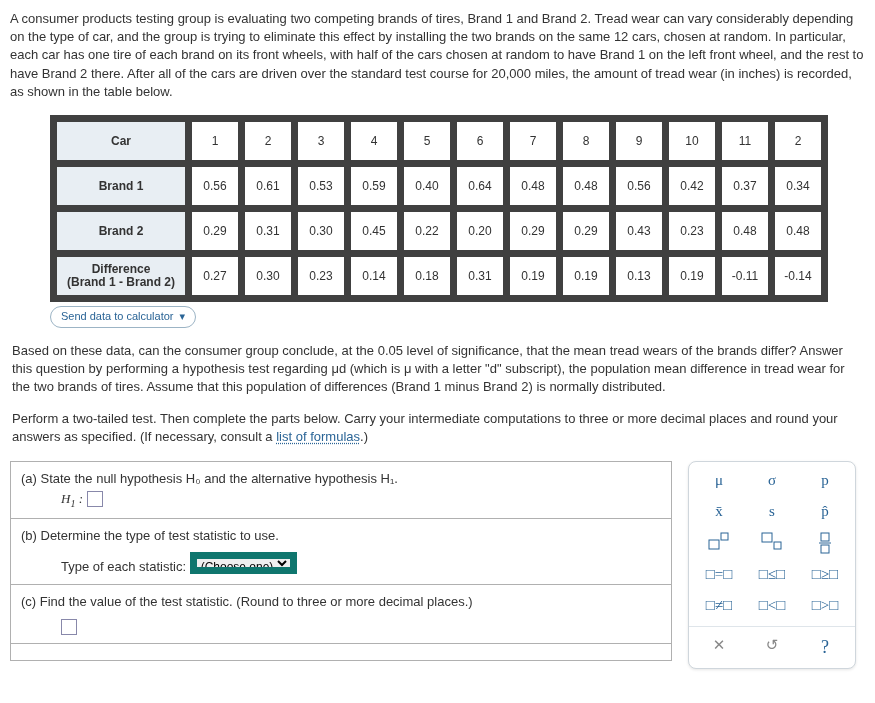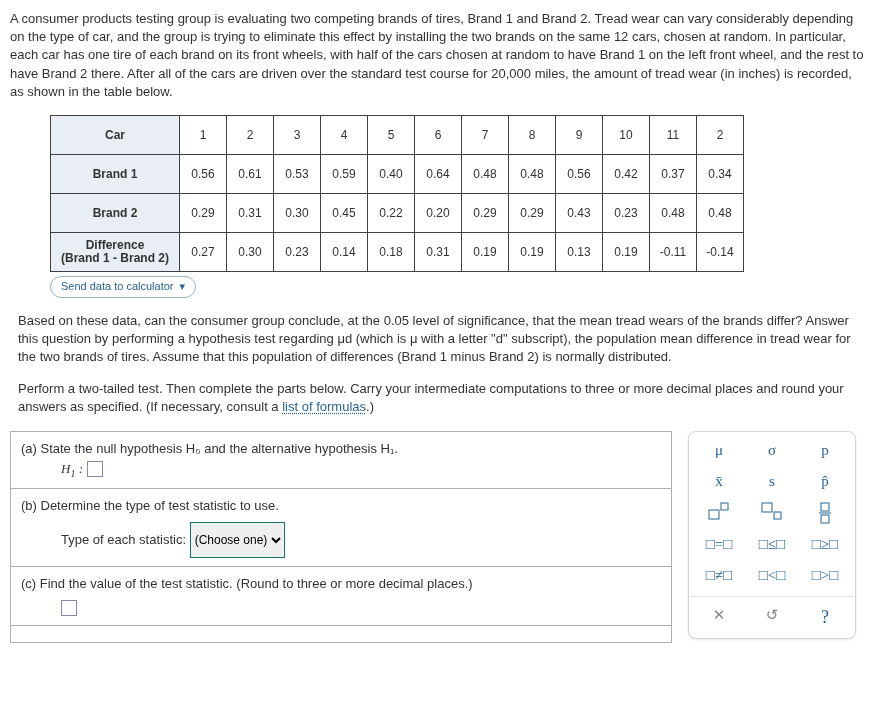--- a/index.html
+++ b/index.html
@@ -10,21 +10,21 @@
     padding: 10px;
     line-height: 1.4;
   }
   .intro { margin-bottom: 14px; }
   table.data {
     border-collapse: collapse;
     margin-left: 40px;
     margin-bottom: 4px;
   }
   table.data th, table.data td {
-    border: 1px solid #404040;
+    border: 7px solid #404040;
     text-align: center;
     font-size: 12px;
     height: 26px;
     min-width: 38px;
     padding: 2px 4px;
   }
   table.data th {
     background: #e8eef3;
     font-weight: bold;
     padding: 6px 10px;
@@ -37,21 +37,21 @@
     border-radius: 14px;
     padding: 2px 10px 2px 10px;
     font-size: 11px;
     color: #2a6496;
     margin-left: 40px;
     background:#fff;
     cursor: pointer;
     justify-content: space-between;
   }
   .chev { margin-left:6px; color:#2a6496; font-size:11px; }
-  .prompt { margin:14px 8px; }
+  .prompt { margin:14px 2px; }
   .formula-link { color:#2a6496; text-decoration:underline dotted; }
   .content-row { display:flex; align-items:flex-start; gap:16px; }
   .parts-box {
     border: 1px solid #b0b0b0;
     width: 660px;
   }
   .part {
     border-bottom: 1px solid #b0b0b0;
     padding: 8px 10px;
     font-size: 13px;
@@ -62,22 +62,22 @@
     border:1px solid #88a;
     background:#fff;
     min-width:14px;
     height:14px;
     vertical-align:middle;
   }
   .mathlabel { font-style: italic; font-family:'Times New Roman', serif; }
   .sub { font-size:10px; vertical-align:sub; }
   select.ts {
     font-size:12px;
-    border:1px solid #0f766e;
-    height:36px;
+    border:7px solid #0f766e;
+    height:22px;
   }
   
   .palette {
     border:1px solid #cfd6dc;
     border-radius:8px;
     box-shadow:0 1px 3px rgba(0,0,0,0.1);
     padding:8px;
     width:150px;
     background:#fff;
   }

